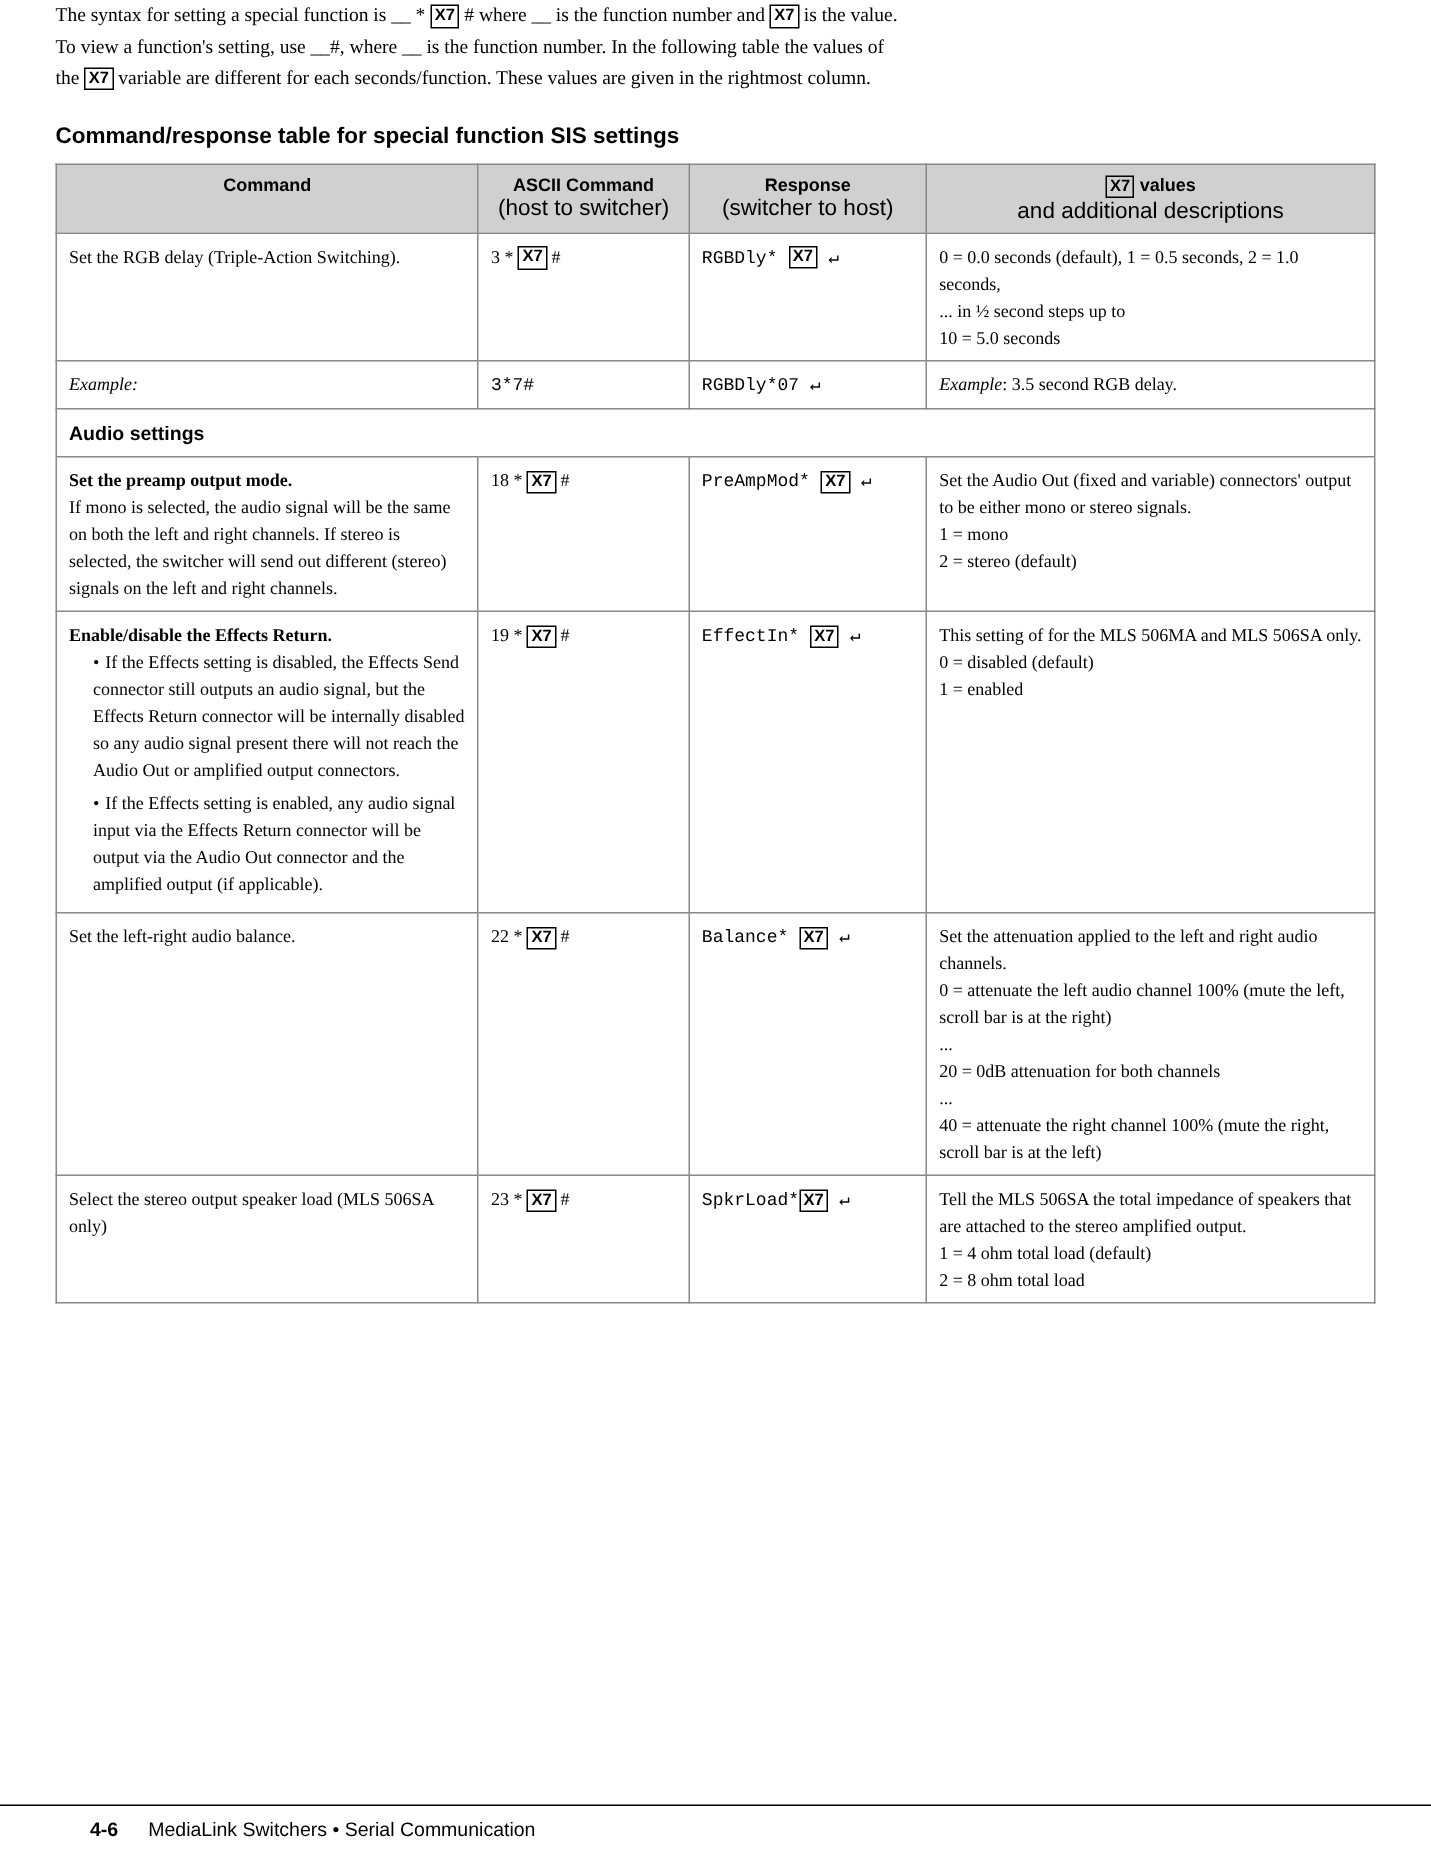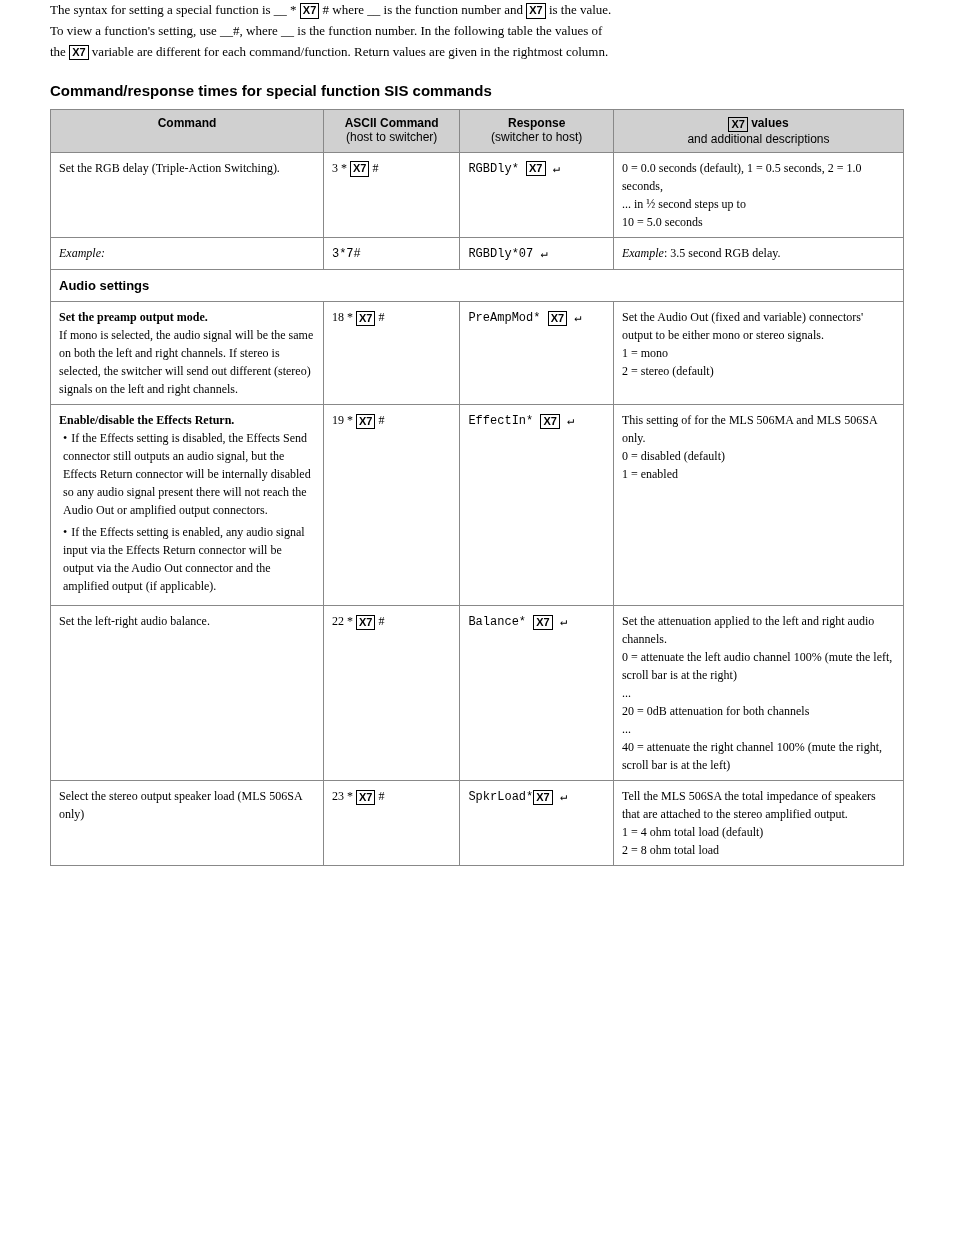--- a/index.html
+++ b/index.html
@@ -28,21 +28,21 @@
       margin-bottom: 20px;
     }
 
     .header-title {
       font-size: 26px;
       font-weight: bold;
       font-family: Arial, Helvetica, sans-serif;
     }
 
     .content {
-      padding: 0 50px;
+      padding: 0 37px;
       flex: 1;
     }
 
     .intro-text {
       font-size: 13px;
       line-height: 1.6;
       margin-bottom: 20px;
     }
 
     .x7-box {
@@ -76,21 +76,21 @@
       padding: 6px 8px;
       text-align: center;
       font-family: Arial, Helvetica, sans-serif;
       font-weight: bold;
       font-size: 12px;
       vertical-align: top;
     }
 
     .command-table th .sub-label {
       font-weight: normal;
-      font-size: 12px;
+      font-size: 15px;
       display: block;
     }
 
     .command-table td {
       border: 1px solid #888;
       padding: 6px 8px;
       vertical-align: top;
       line-height: 1.5;
     }
 
@@ -142,42 +142,43 @@
       font-weight: bold;
       margin-right: 20px;
     }
 
     .footer-text {
       font-family: Arial, Helvetica, sans-serif;
       font-size: 13px;
     }
 
     .bullet-item {
+      margin-left: 12px;
       margin-bottom: 4px;
       padding-left: 4px;
     }
 
     .bullet-item::before {
       content: "•";
       margin-right: 4px;
     }
   </style>
 </head>
 <body>
 
 <div class="page">
 
   <div class="content">
     <p class="intro-text">
       <span>The syntax for setting a special function is __ * </span><span class="x7-box">X7</span><span> # where __ is the function number and </span><span class="x7-box">X7</span><span> is the value.</span><br>
       <span>To view a function's setting, use __#, where __ is the function number.  In the following table the values of</span><br>
-      <span>the </span><span class="x7-box">X7</span><span> variable are different for each command/function.  Return values are given in the rightmost column.</span>
+      <span>the </span><span class="x7-box">X7</span><span> variable are different for each seconds/function.  These values are given in the rightmost column.</span>
     </p>
 
-    <div class="section-title">Command/response times for special function SIS commands</div>
+    <div class="section-title">Command/response table for special function SIS settings</div>
 
     <table class="command-table">
       <colgroup>
         <col class="col-command">
         <col class="col-ascii">
         <col class="col-response">
         <col class="col-values">
       </colgroup>
       <thead>
         <tr>
@@ -301,13 +302,17 @@
           <td>
             Tell the MLS 506SA the total impedance of speakers that are attached to the stereo amplified output.<br>
             1 = 4 ohm total load (default)<br>
             2 = 8 ohm total load
           </td>
         </tr>
       </tbody>
     </table>
   </div>
 
+  <div class="footer">
+    <span class="footer-page bold">4-6</span>
+    <span class="footer-text">MediaLink Switchers • Serial Communication</span>
+  </div>
 </div>
 
 </body></html>

